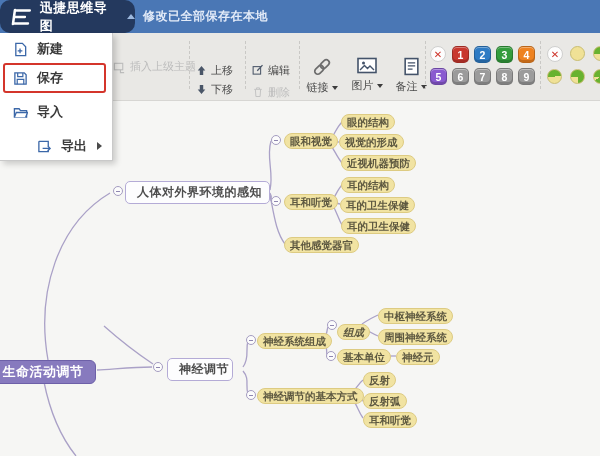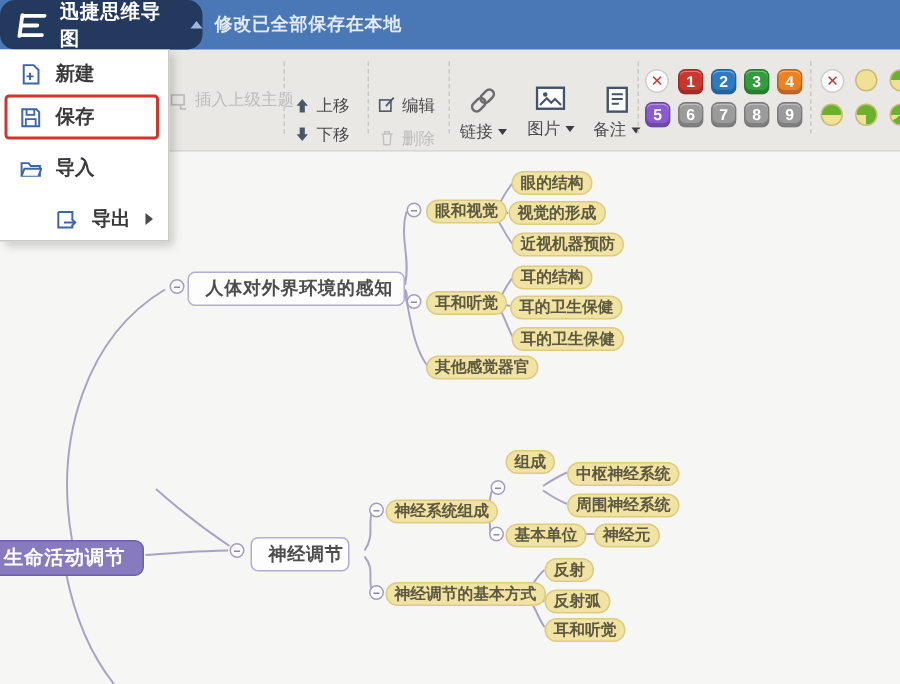--- a/index.html
+++ b/index.html
@@ -112,21 +112,21 @@
       <div class="node leaf" style="left: 339px; top: 134px;">视觉的形成</div>
       <div class="node leaf" style="left: 341px; top: 155px;">近视机器预防</div>
       <div class="node leaf" style="left: 284px; top: 194px;">耳和听觉</div>
       <div class="collapse-btn" style="left: 271px; top: 196px;"></div>
       <div class="node leaf" style="left: 341px; top: 177px;">耳的结构</div>
       <div class="node leaf" style="left: 340px; top: 197px;">耳的卫生保健</div>
       <div class="node leaf" style="left: 341px; top: 218px;">耳的卫生保健</div>
       <div class="node leaf" style="left: 284px; top: 237px;">其他感觉器官</div>
       <div class="node leaf" style="left: 257px; top: 333px;">神经系统组成</div>
       <div class="collapse-btn" style="left: 246px; top: 335px;"></div>
-      <div class="node leaf" style="left: 337px; top: 300px;">组成</div>
+      <div class="node leaf" style="left: 337px; top: 324px; font-style: italic;">组成</div>
       <div class="collapse-btn" style="left: 327px; top: 320px;"></div>
       <div class="node leaf" style="left: 378px; top: 308px;">中枢神经系统</div>
       <div class="node leaf" style="left: 378px; top: 329px;">周围神经系统</div>
       <div class="node leaf" style="left: 337px; top: 349px;">基本单位</div>
       <div class="collapse-btn" style="left: 326px; top: 351px;"></div>
       <div class="node leaf" style="left: 396px; top: 349px;">神经元</div>
       <div class="node leaf" style="left: 257px; top: 388px;">神经调节的基本方式</div>
       <div class="collapse-btn" style="left: 246px; top: 390px;"></div>
       <div class="node leaf" style="left: 363px; top: 372px;">反射</div>
       <div class="node leaf" style="left: 363px; top: 393px;">反射弧</div>

